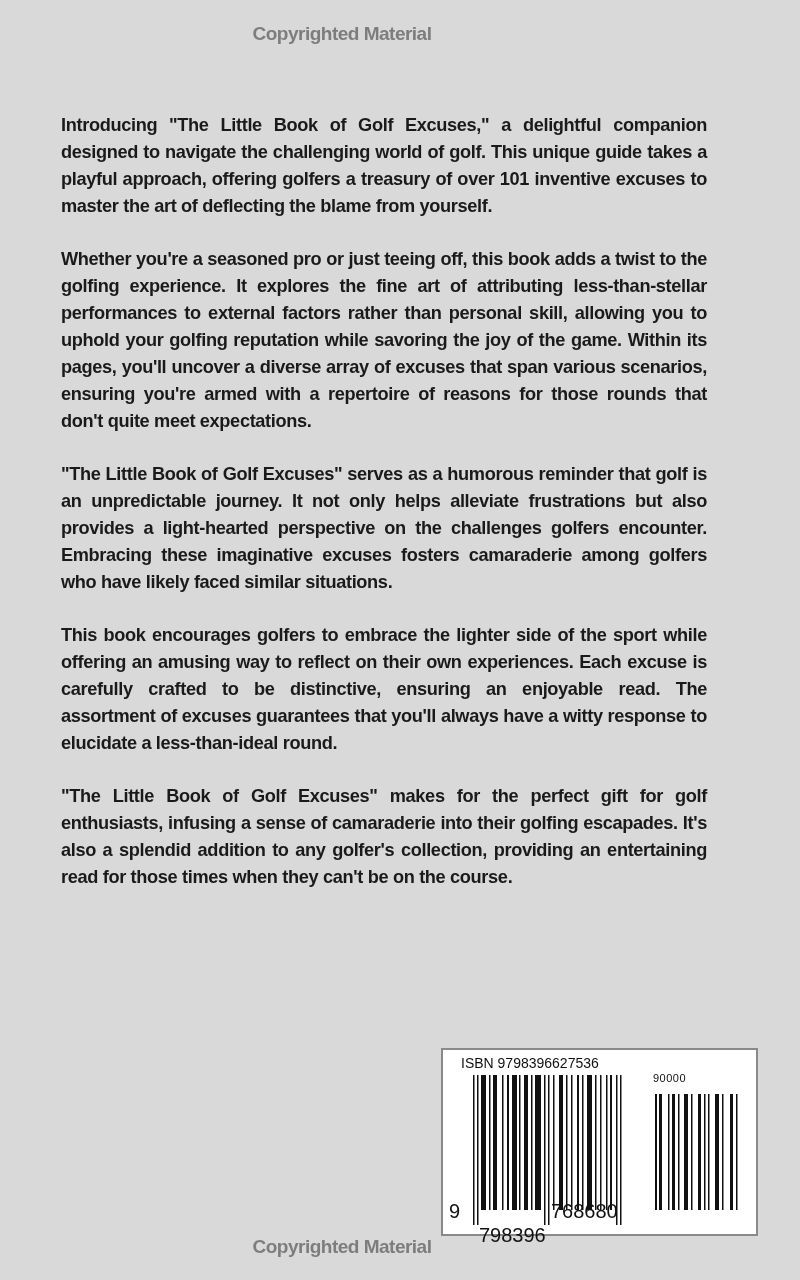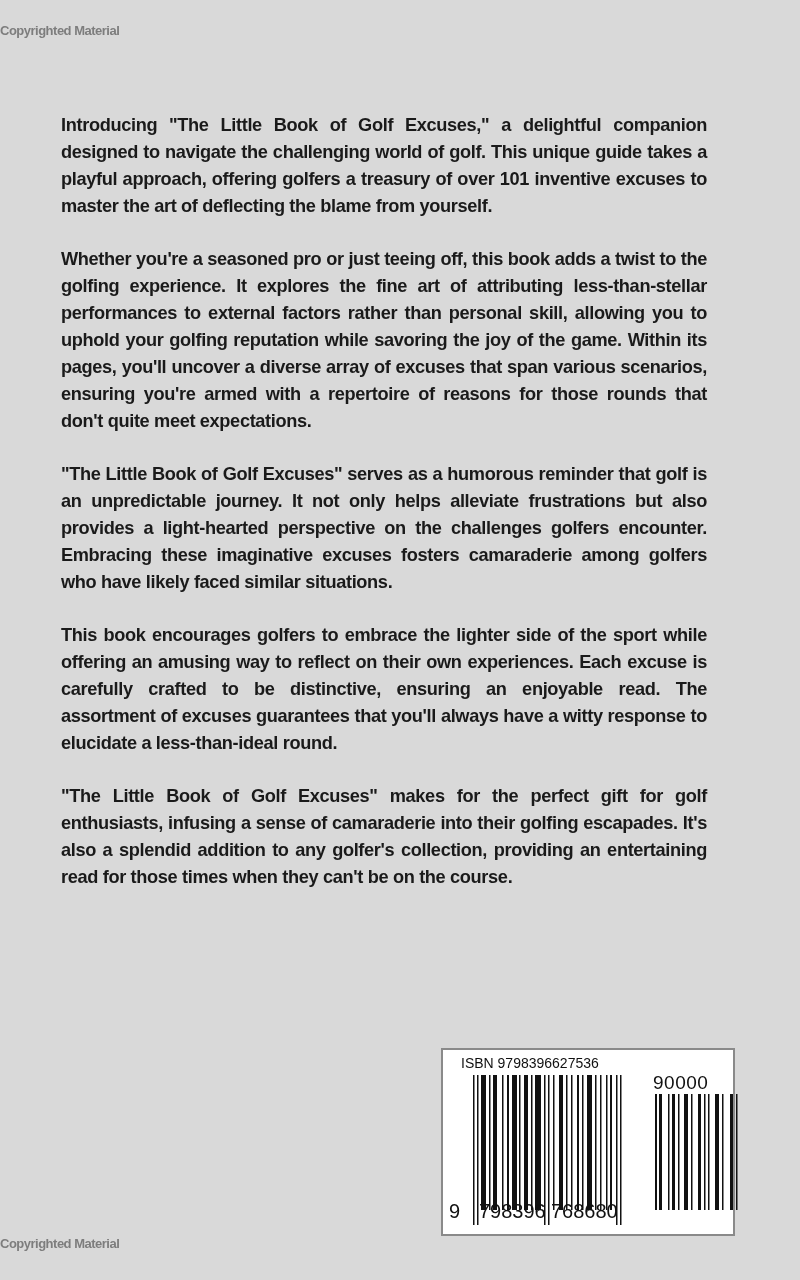--- a/index.html
+++ b/index.html
@@ -1,39 +1,39 @@
 <!DOCTYPE html>
 <html><head>
 <meta charset="utf-8">
 <style>
   html, body { margin:0; padding:0; }
   body {
     width:800px; height:1280px; background:#d9d9d9; position:relative; overflow:hidden;
     font-family:"Liberation Sans", sans-serif;
   }
   .watermark {
-    position:absolute; left:0; width:684px; 
-    color:#7d7d7d; font-size:13px; font-weight:bold; letter-spacing:-0.5px;
+    position:absolute; left:0; width:684px; text-align:center;
+    color:#7d7d7d; font-size:19px; font-weight:bold; letter-spacing:-0.5px;
   }
   .wm-top { top:23px; }
   .wm-bottom { top:1236px; z-index:2; }
   .body-text {
     position:absolute; left:61px; top:112px; width:646px;
     color:#1a1a1a; font-size:18.2px; line-height:27px; font-weight:bold;
     letter-spacing:-0.35px;
   }
   .body-text p { margin:0 0 26px 0; text-align:justify; }
   .barcode-box {
-    position:absolute; left:441px; top:1048px; width:294px; height:188px;
+    position:absolute; left:441px; top:1048px; width:317px; height:188px;
     background:#fff; border:2px solid #8a8a8a; box-sizing:border-box;padding-left:30px;
   }
   .isbn-label { position:absolute; left:18px; top:5px; font-size:14px; color:#111; }
   .ean-bars { position:absolute; left:26px; top:25px; width:168px; height:150px; }
   .ean-digits { position:absolute; top:150px; font-size:20px; color:#111; }
-  .addon-label { position:absolute; left:210px; top:22px; font-size:19px; color:#111; letter-spacing:0.5px; }
+  .addon-label { position:absolute; left:210px; top:22px; font-size:11px; color:#111; letter-spacing:0.5px; }
   .addon-bars { position:absolute; left:212px; top:44px; width:90px; height:116px; }
 </style>
 </head>
 <body>
 
 <div class="watermark wm-top">Copyrighted Material</div>
 
 <div class="body-text">
   <p>Introducing "The Little Book of Golf Excuses," a delightful companion designed to navigate the challenging world of golf. This unique guide takes a playful approach, offering golfers a treasury of over 101 inventive excuses to master the art of deflecting the blame from yourself.</p>
   <p>Whether you're a seasoned pro or just teeing off, this book adds a twist to the golfing experience. It explores the fine art of attributing less-than-stellar performances to external factors rather than personal skill, allowing you to uphold your golfing reputation while savoring the joy of the game. Within its pages, you'll uncover a diverse array of excuses that span various scenarios, ensuring you're armed with a repertoire of reasons for those rounds that don't quite meet expectations.</p>
@@ -69,21 +69,21 @@
       <rect x="118" y="0" width="5" height="135"></rect>
         <rect x="126" y="0" width="1.5" height="135"></rect>
       <rect x="131" y="0" width="1.5" height="135"></rect>
         <rect x="137" y="0" width="1.5" height="135"></rect>
       <rect x="141" y="0" width="2" height="135"></rect>
         <rect x="147" y="0" width="1.5" height="150"></rect>
       <rect x="151" y="0" width="1.5" height="150"></rect>
     </g>
   </svg>
   <div class="ean-digits" style="left:6px;">9</div>
-  <div class="ean-digits" style="left:36px;">798396</div>
+  <div class="ean-digits" style="left:36px;margin-top:24px;">798396</div>
   <div class="ean-digits" style="left:108px;">768680</div>
   <div class="addon-label">90000</div>
   <svg class="addon-bars" viewBox="0 0 90 116" preserveAspectRatio="none">
     <g fill="#111">
       <rect x="0" y="0" width="2" height="116"></rect>
         <rect x="4" y="0" width="3" height="116"></rect>
       <rect x="13" y="0" width="1.5" height="116"></rect>
         <rect x="17" y="0" width="3" height="116"></rect>
       <rect x="23" y="0" width="1.5" height="116"></rect>
         <rect x="29" y="0" width="4" height="116"></rect>

